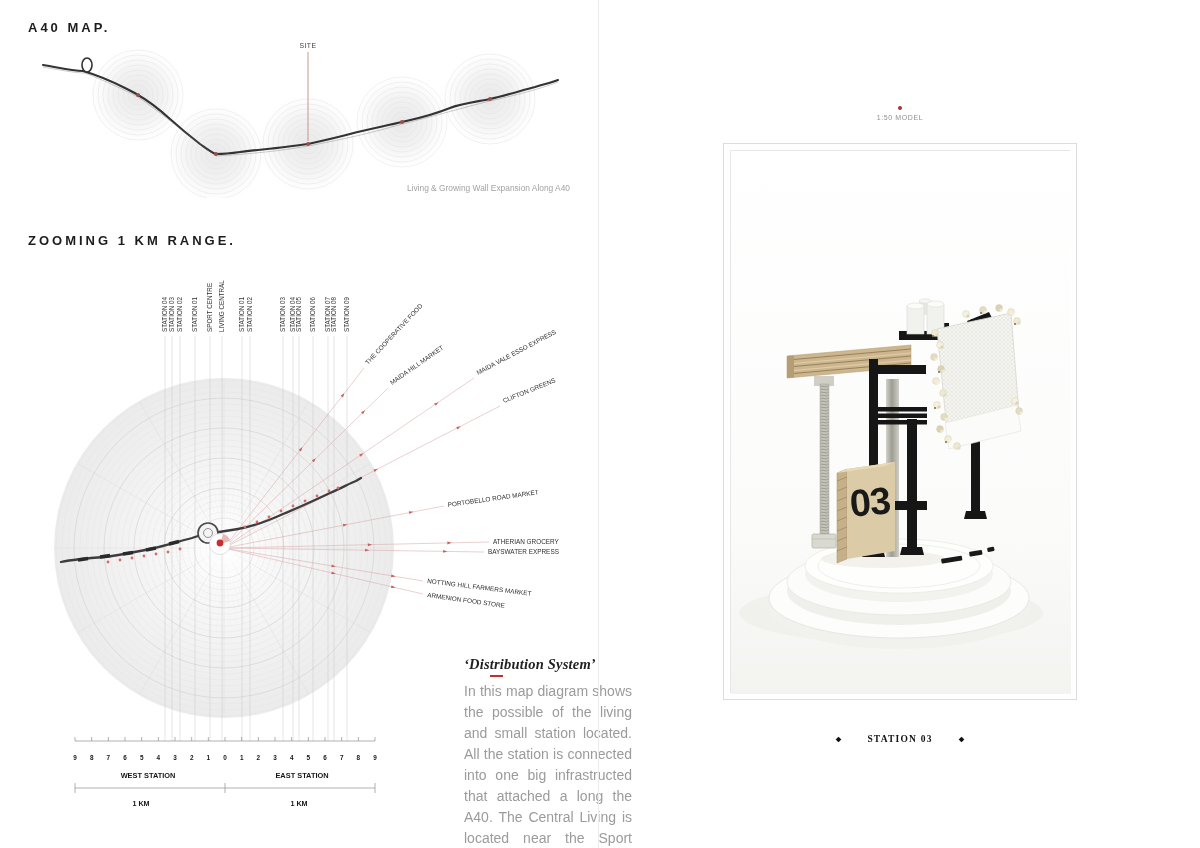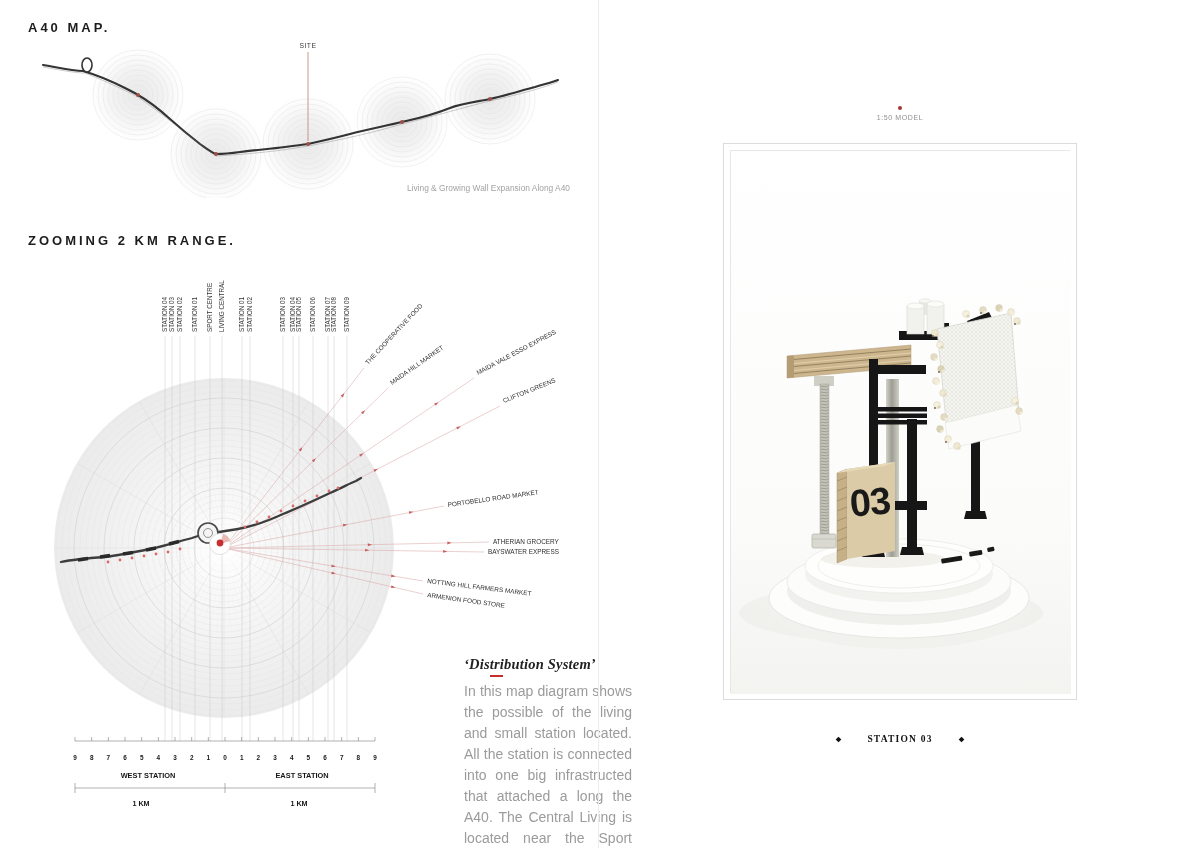--- a/index.html
+++ b/index.html
@@ -110,21 +110,21 @@
         <circle cx="191" cy="116" r="2" fill="#9a4f46"></circle>
         <circle cx="283" cy="106" r="2" fill="#9a4f46"></circle>
         <circle cx="377" cy="84" r="2" fill="#9a4f46"></circle>
         <circle cx="465" cy="61" r="2" fill="#9a4f46"></circle>
       </g>
     <line x1="283" y1="14" x2="283" y2="103" stroke="#b5846f" stroke-width="0.8"></line>
     <text x="283" y="10" text-anchor="middle" font-size="6.8" fill="#3a3a3a" letter-spacing="0.5">SITE</text>
     <text x="545" y="153" text-anchor="end" font-size="8.4" fill="#a3a3a3">Living &amp; Growing Wall Expansion Along A40</text>
   </svg>
 
-  <div id="zoom-heading" class="hd">ZOOMING 2 KM RANGE.</div>
+  <div id="zoom-heading" class="hd">ZOOMING 1 KM RANGE.</div>
 
   <svg id="radial-svg" width="580" height="568" viewBox="0 0 580 568">
     <defs>
       <radialGradient id="gradC">
         <stop offset="0%" stop-color="#ffffff"></stop>
         <stop offset="30%" stop-color="#f8f8f8"></stop>
         <stop offset="70%" stop-color="#f0f0f0"></stop>
         <stop offset="100%" stop-color="#ebebeb"></stop>
       </radialGradient>
       <radialGradient id="gradW">

